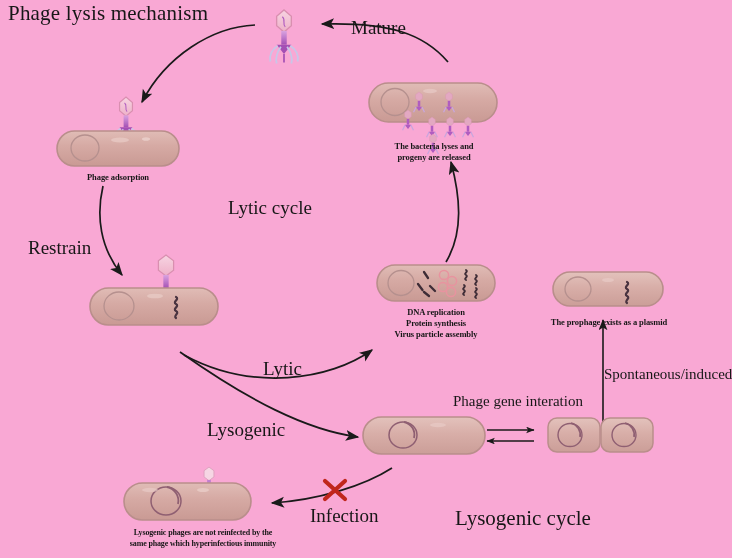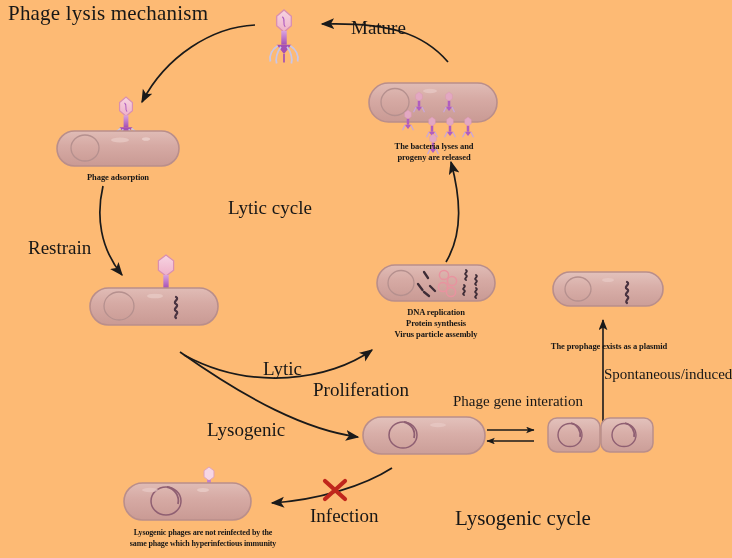--- a/index.html
+++ b/index.html
@@ -4,21 +4,21 @@
 <style>
   html, body {
     margin: 0;
     padding: 0;
     background: #ffffff;
   }
   #canvas {
     position: relative;
     width: 732px;
     height: 558px;
-    background: #fdba74;
+    background: #f9a8d4;
     overflow: hidden;
     font-family: "Liberation Serif", "DejaVu Serif", serif;
     color: #1a1a1a;
   }
   .lbl {
     position: absolute;
     white-space: pre;
     line-height: 1.12;
     color: #171717;
   }
@@ -307,25 +307,24 @@
   <div class="lbl big" style="left:28px; top:237px;">Restrain</div>
 
 
   <div class="lbl cap" style="left:378px; top:308px; width:116px;">DNA replication</div>
   <div class="lbl cap" style="left:378px; top:319px; width:116px;">Protein synthesis</div>
   <div class="lbl cap" style="left:373px; top:330px; width:126px;">Virus particle assembly</div>
 
   <div class="lbl cap" style="left:362px; top:142px; width:144px;">The bacteria lyses and</div>
   <div class="lbl cap" style="left:362px; top:153px; width:144px;">progeny are released</div>
 
-  <div class="lbl cap" style="left:528px; top:318px; width:162px;margin-top:24px;">The prophage exists as a plasmid</div>
+  <div class="lbl cap" style="left:528px; top:318px; width:162px;">The prophage exists as a plasmid</div>
 
   <div class="lbl big" style="left:263px; top:358px;">Lytic</div>
 
-  <div class="lbl big" style="left:313px; top:379px;">Proliferation</div>
 
   <div class="lbl mid" style="left:453px; top:393px;">Phage gene interation</div>
 
   <div class="lbl big" style="left:207px; top:419px;">Lysogenic</div>
 
   <div class="lbl mid" style="left:604px; top:366px;">Spontaneous/induced</div>
 
   <div class="lbl big" style="left:455px; top:479px; font-size:21px;margin-top:28px;">Lysogenic cycle</div>
 
   <div class="lbl big" style="left:310px; top:505px;">Infection</div>

